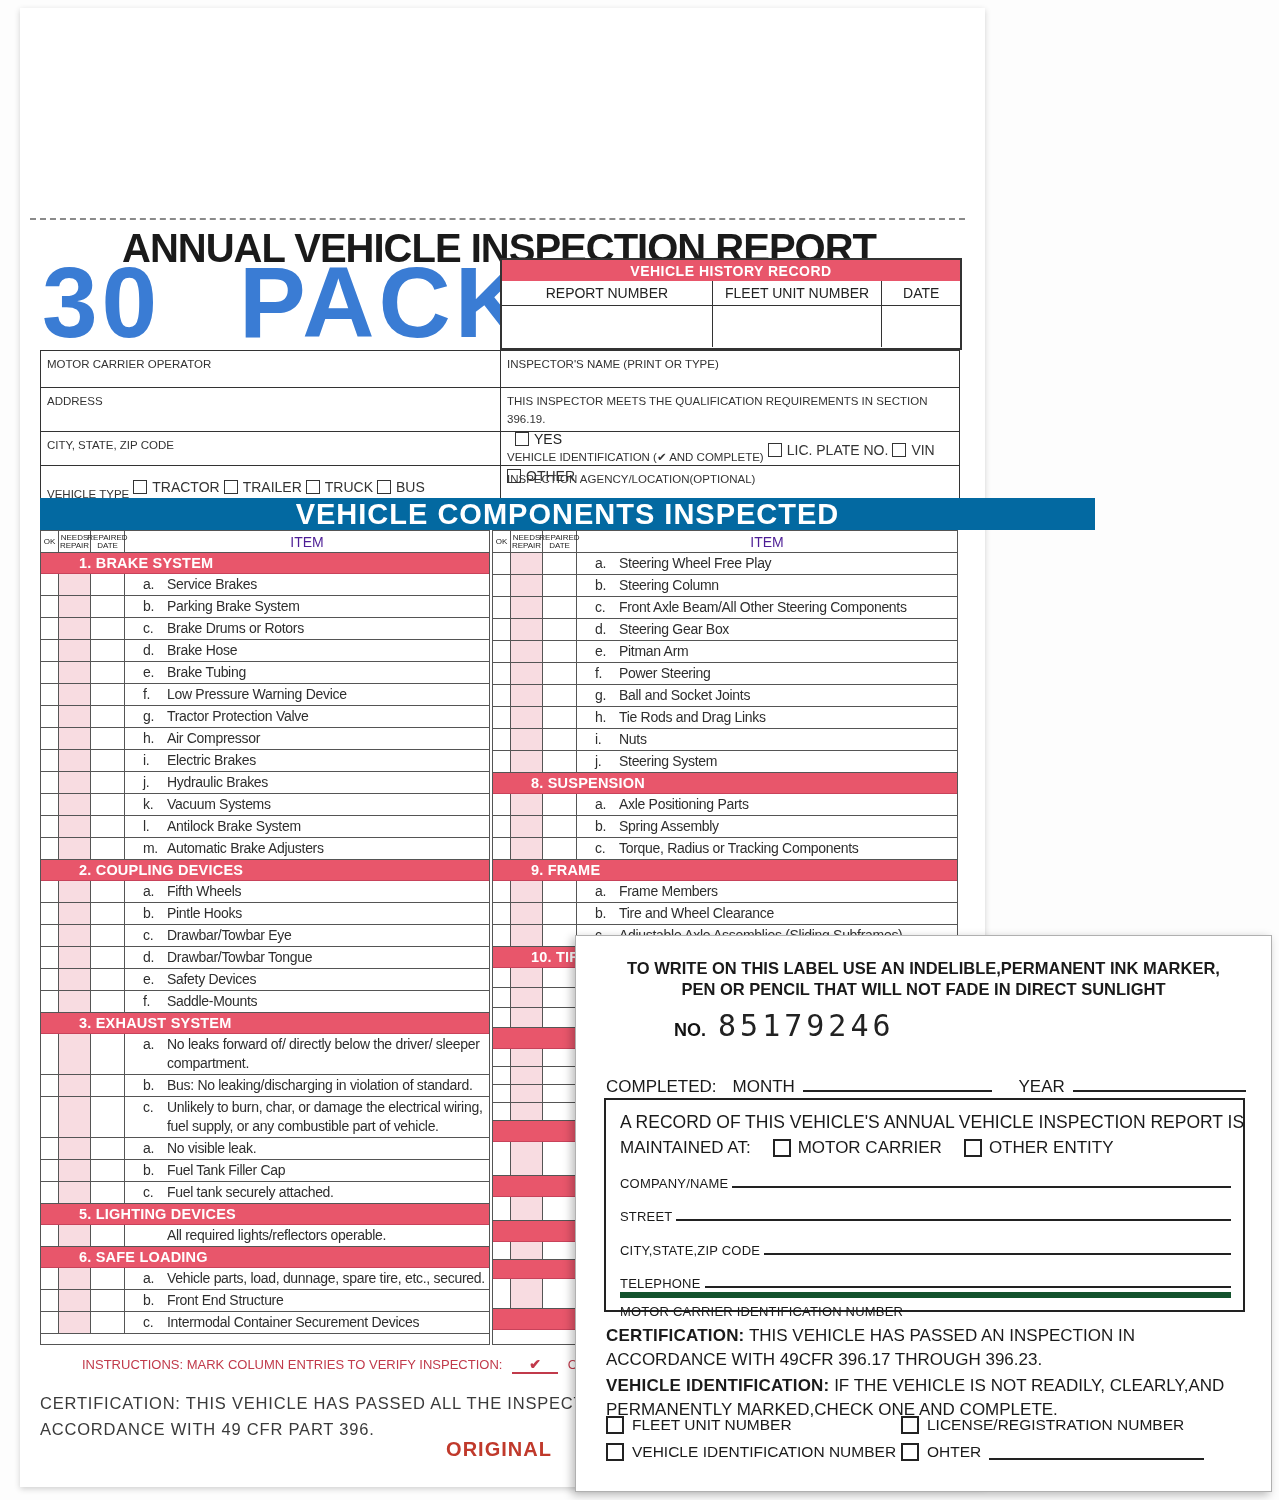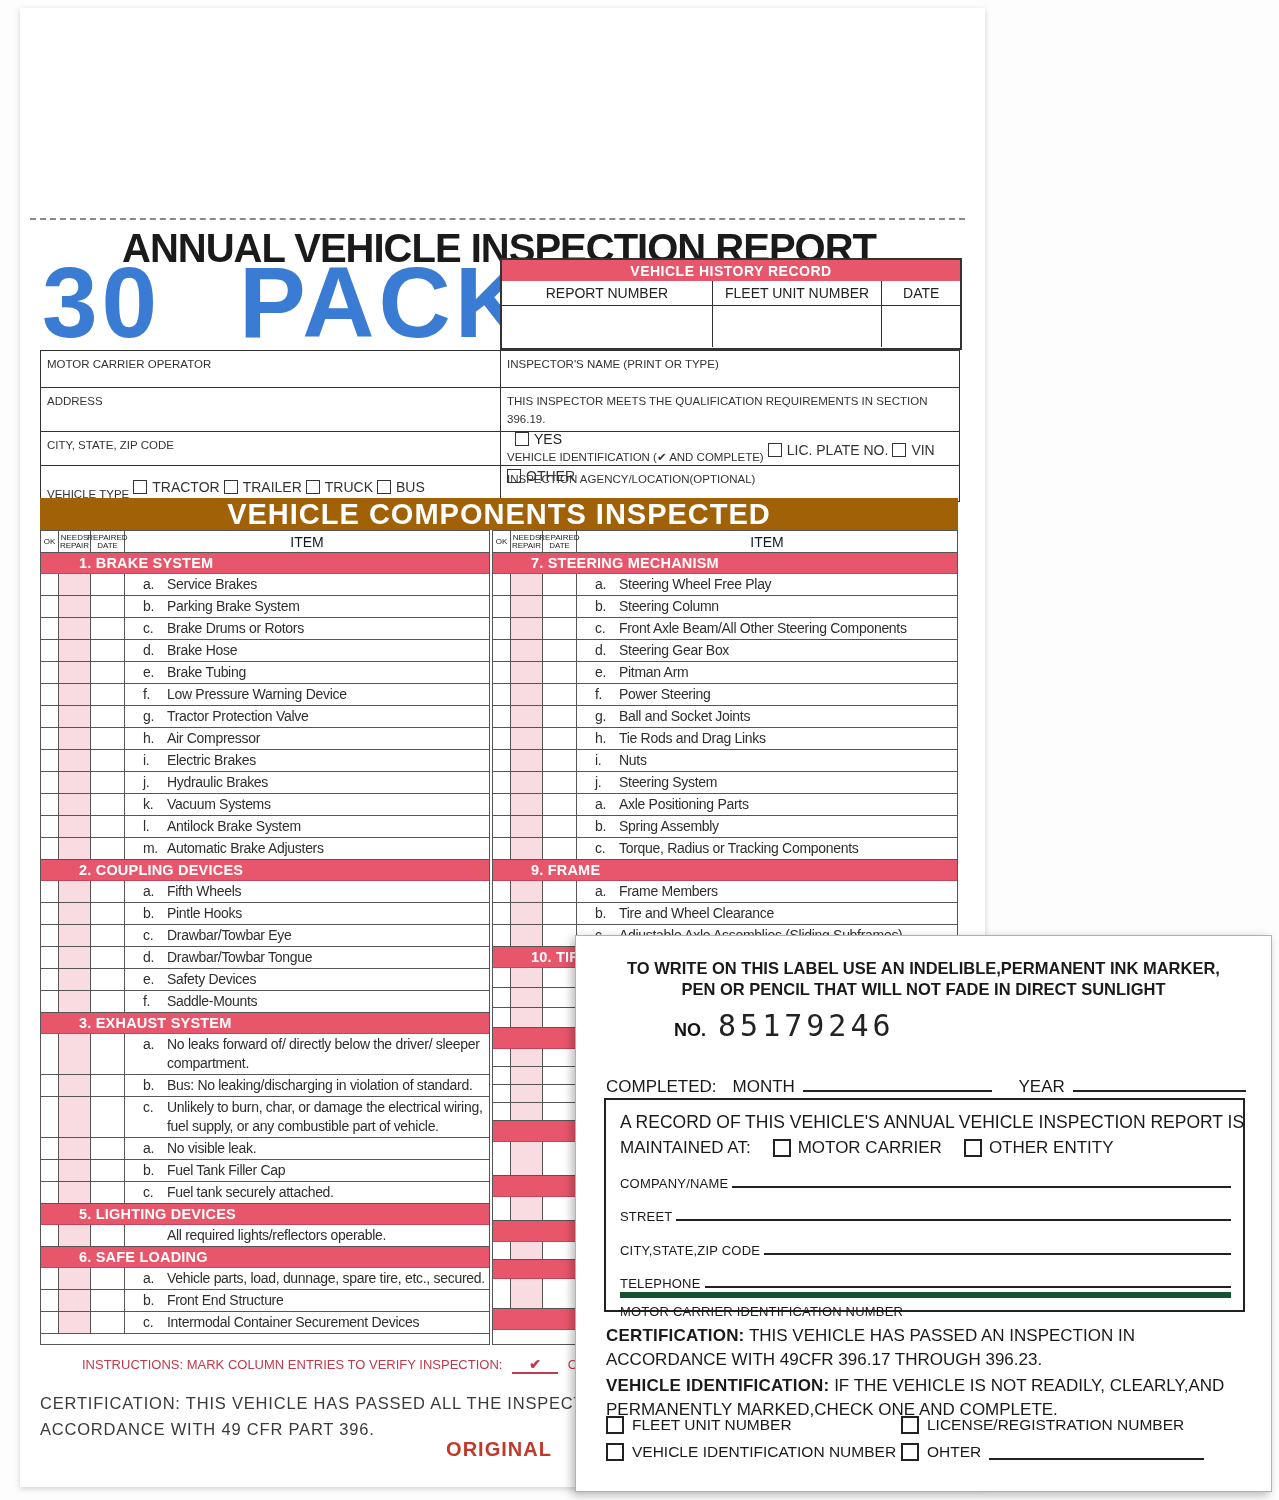--- a/index.html
+++ b/index.html
@@ -28,33 +28,33 @@
   .g-row{display:flex;border-bottom:1px solid #333;}
   .g-row:last-child{border-bottom:none;}
   .g-cell{padding:3px 6px;box-sizing:border-box;}
   .g-left{width:460px;border-right:1px solid #333;}
   .g-right{flex:1;}
   .lab{font-size:11.5px;color:#333;letter-spacing:0;margin-top:15px;}
   .cb{display:inline-block;width:12px;height:12px;border:1.5px solid #333;vertical-align:-2px;margin-right:5px;background:#fff;}
   .cbrow{font-size:14px;color:#222;margin-top:4px;}
   .inline-opts{display:flex;align-items:center;gap:4px;flex-wrap:wrap;}
   
-  .banner{position:absolute;left:20px;top:490px;width:918px;height:32px;background:#a16207;color:#fff;
+  .banner{position:absolute;left:20px;top:490px;width:1055px;height:32px;background:#0369a1;color:#fff;
         font-size:29px;font-weight:bold;letter-spacing:1px;display:flex;align-items:center;justify-content:center;}
   
   .tbl{position:absolute;top:522px;height:815px;border:1px solid #555;box-sizing:border-box;background:#fff;overflow:hidden;}
   .tbl-left{left:20px;width:450px;}
   .tbl-right{left:472px;width:466px;}
   .trow{display:flex;border-bottom:1px solid #555;min-height:20px;box-sizing:border-box;}
   .thead .hcell{font-size:8px;line-height:8px;display:flex;align-items:center;justify-content:center;text-align:center;color:#222;}
   .cell{box-sizing:border-box;border-right:1px solid #555;}
   .c-ok{width:18px;} .c-needs{width:32px;} .c-rep{width:34px;} .c-item{flex:1;border-right:none;}
   .body .c-needs{background:#F8DCE1;}
   .ok-h{font-size:13px;}
-  .item-h{font-size:14px;display:flex;align-items:center;justify-content:center;color:#0f172a;}
+  .item-h{font-size:14px;display:flex;align-items:center;justify-content:center;color:#4c1d95;}
   .band{background:#E8566B;border-bottom:1px solid #c8425a;min-height:20px;display:flex;align-items:center;}
   .band span{color:#fff;font-weight:bold;font-size:14.5px;padding-left:38px;letter-spacing:.2px;white-space:nowrap;}
   .itext{display:flex;font-size:14px;line-height:19px;color:#2e2e2e;padding:1px 2px 1px 18px;letter-spacing:-.3px;}
   .ikey{width:24px;flex:none;}
   .ival{flex:1;}
   
   .instr{position:absolute;left:62px;top:1348px;font-size:13px;color:#C13A4B;white-space:nowrap;letter-spacing:0;}
   .mark{display:inline-block;width:46px;text-align:center;border-bottom:2px solid #C13A4B;font-weight:bold;font-size:14px;margin:0 6px;}
   .cert{position:absolute;left:20px;top:1382px;width:700px;font-size:16.5px;color:#3a3a3a;line-height:26px;letter-spacing:.8px;}
   .original{position:absolute;left:20px;top:1430px;width:918px;text-align:center;font-size:20px;font-weight:bold;
@@ -498,23 +498,20 @@
           </div>
         </div>
       </div>
     <div class="tbl tbl-right" id="tbl-right">
         <div class="trow thead" style="height: 22px;">
           <div class="cell c-ok hcell ok-h">OK</div>
           <div class="cell c-needs hcell">NEEDS<br>REPAIR</div>
           <div class="cell c-rep hcell">REPAIRED<br>DATE</div>
           <div class="cell c-item item-h">ITEM</div>
         </div>
-        <div class="band" style="min-height: 20px;">
-          <span>7.  STEERING MECHANISM</span>
-        </div>
         <div class="trow body">
           <div class="cell c-ok"></div>
           <div class="cell c-needs"></div>
           <div class="cell c-rep"></div>
           <div class="cell c-item">
             <div class="itext">
               <span class="ikey">a.</span>
               <span class="ival">Steering Wheel Free Play</span>
             </div>
           </div>
@@ -610,20 +607,23 @@
         <div class="trow body">
           <div class="cell c-ok"></div>
           <div class="cell c-needs"></div>
           <div class="cell c-rep"></div>
           <div class="cell c-item">
             <div class="itext">
               <span class="ikey">j.</span>
               <span class="ival">Steering System</span>
             </div>
           </div>
+        </div>
+        <div class="band" style="min-height: 20px;">
+          <span>8.  SUSPENSION</span>
         </div>
         <div class="trow body">
           <div class="cell c-ok"></div>
           <div class="cell c-needs"></div>
           <div class="cell c-rep"></div>
           <div class="cell c-item">
             <div class="itext">
               <span class="ikey">a.</span>
               <span class="ival">Axle Positioning Parts</span>
             </div>

